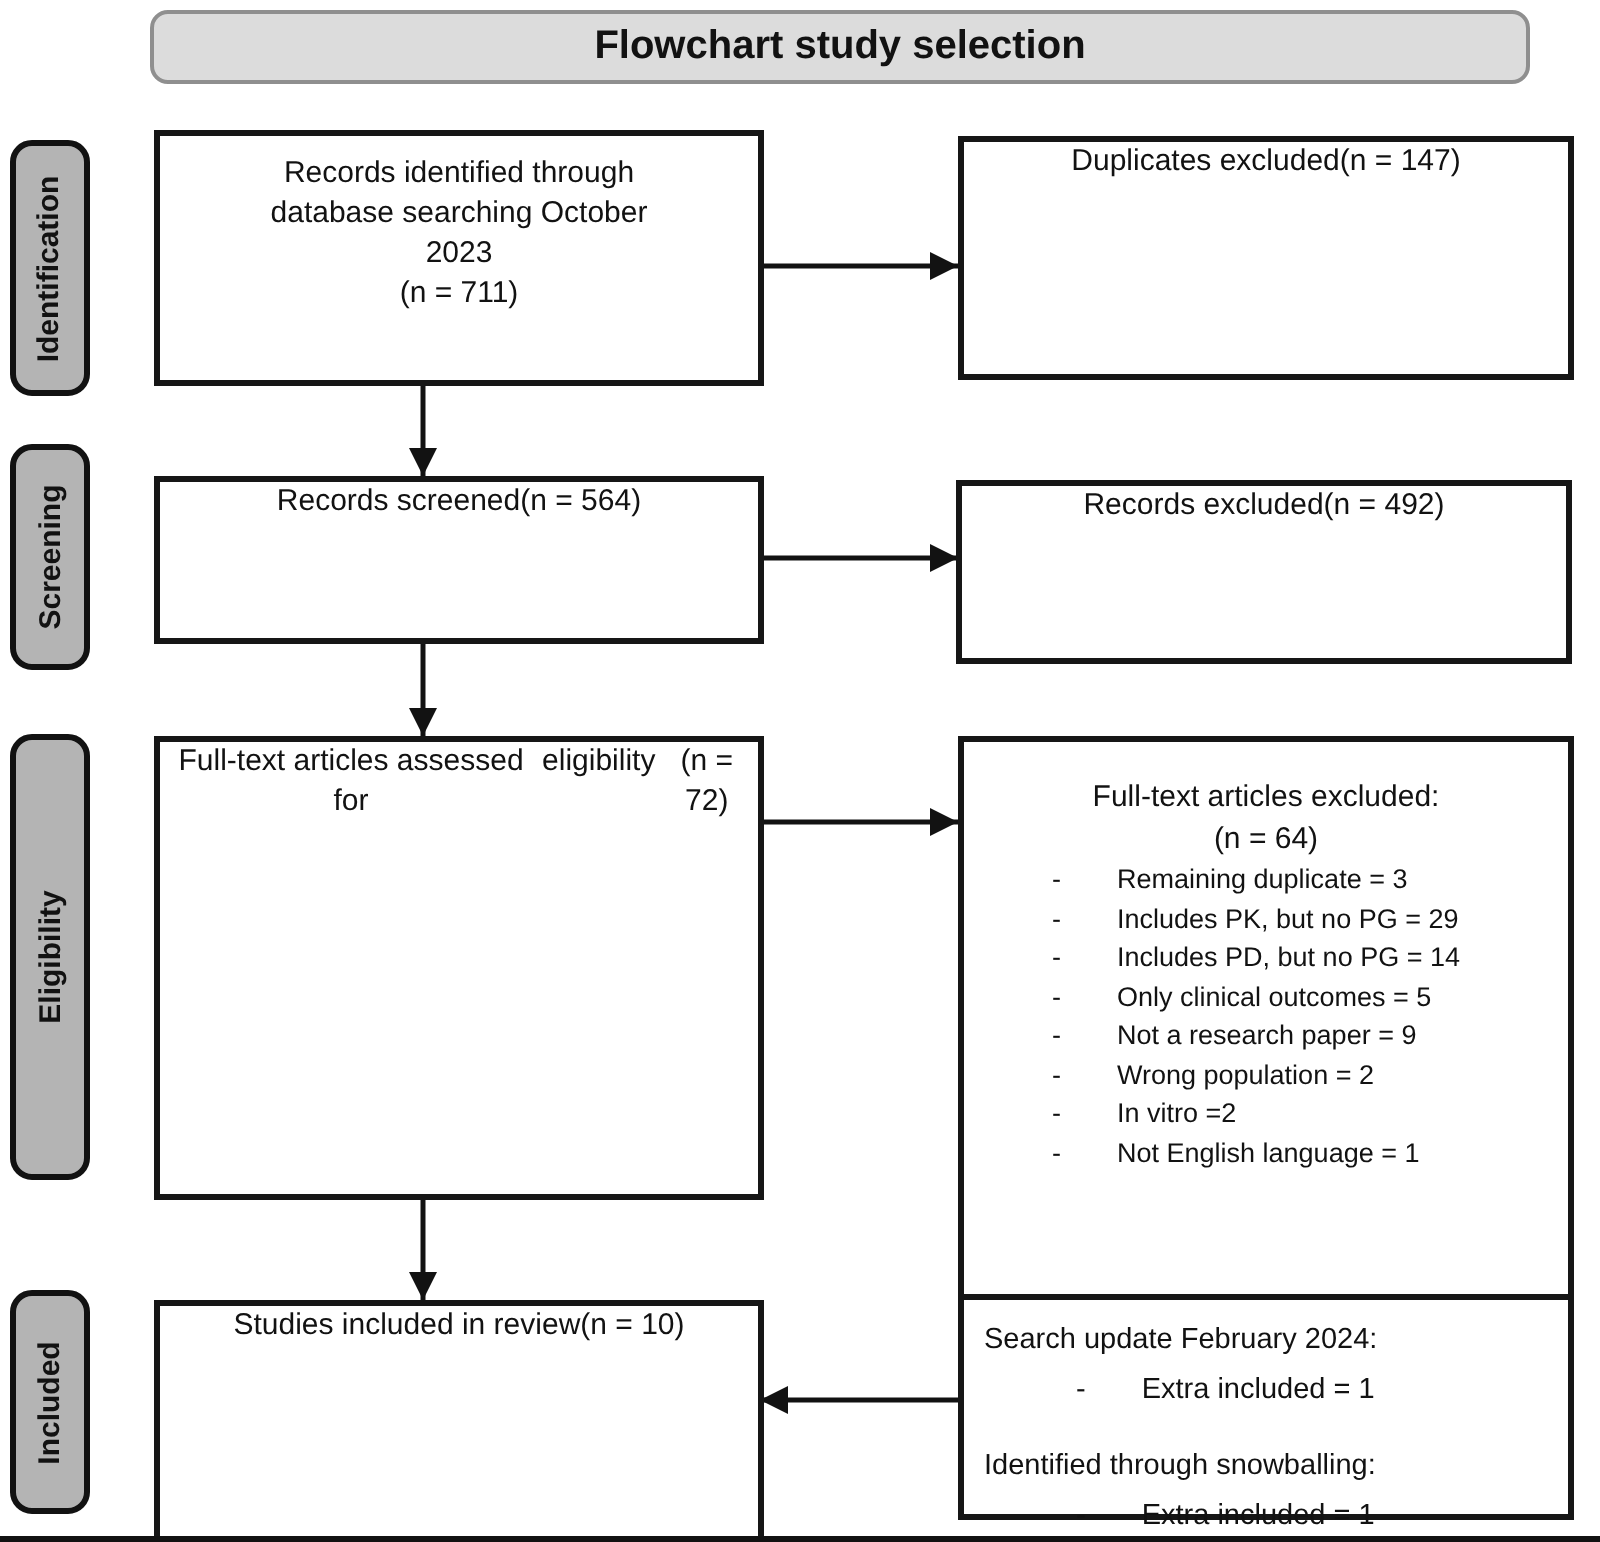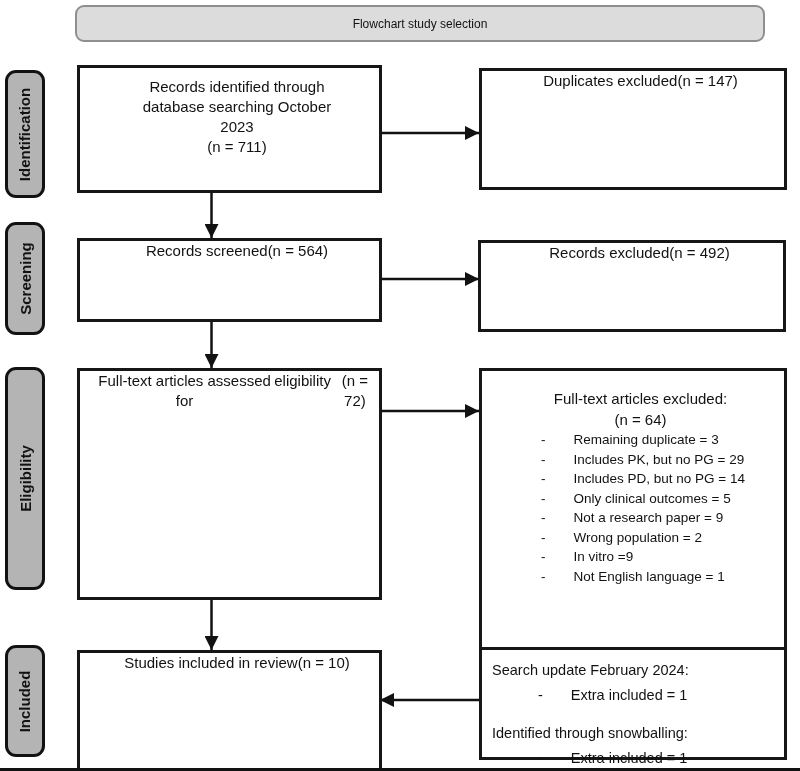--- a/index.html
+++ b/index.html
@@ -6,38 +6,38 @@
   .canvas {
     position:relative; width:800px; height:771px; background:#ffffff;
     font-family:"Liberation Sans", sans-serif; color:#121212; overflow:hidden;
   }
   .arrows { position:absolute; left:0; top:0; width:800px; height:771px; pointer-events:none; }
 
   .titlebar {
     position:absolute; left:75px; top:5px; width:690px; height:37px;
     background:#dcdcdc; border:2px solid #8f8f8f; border-radius:9px;
     box-sizing:border-box; display:flex; align-items:center; justify-content:center;
-    font-size:12px; font-weight:normal;
+    font-size:20px; font-weight:bold;
   }
 
   .stage {
     position:absolute; left:5px; width:40px;
     background:#b4b4b4; border:3px solid #121212; border-radius:11px;
     box-sizing:border-box; display:flex; align-items:center; justify-content:center;
   }
   .vtext { transform:rotate(-90deg); white-space:nowrap; font-weight:bold; font-size:15px; }
 
   .s-identification { top:70px;  height:128px; }
   .s-screening      { top:222px; height:113px; }
   .s-eligibility    { top:367px; height:223px; }
   .s-included       { top:645px; height:112px; }
 
   .fbox {
     position:absolute; background:#ffffff; border:3px solid #161616;
-    box-sizing:border-box; font-size:15px; line-height:20px; text-align:center;padding-left:15px;
+    box-sizing:border-box; font-size:15px; line-height:20px; text-align:center;
   }
   .vcenter { display:flex; flex-direction:row; justify-content:center; }
 
   .b-identified      { left:77px;  top:65px;  width:305px; height:128px; padding-top:9px; }
   .b-duplicates      { left:479px; top:68px;  width:308px; height:122px; }
   .b-screened        { left:77px;  top:238px; width:305px; height:84px; }
   .b-records-excl    { left:478px; top:240px; width:308px; height:92px; }
   .b-assessed        { left:77px;  top:368px; width:305px; height:232px; }
   .b-ft-excl         { left:479px; top:368px; width:308px; height:284px; padding-top:17px; line-height:21px; }
   .b-included-review { left:77px;  top:650px; width:305px; height:124px; }
@@ -143,21 +143,21 @@
     <div class="item">
       <span class="dash">-</span>
       <span class="txt">Not a research paper =  9</span>
     </div>
     <div class="item">
       <span class="dash">-</span>
       <span class="txt">Wrong population = 2</span>
     </div>
     <div class="item">
       <span class="dash">-</span>
-      <span class="txt">In vitro =9</span>
+      <span class="txt">In vitro =2</span>
     </div>
     <div class="item">
       <span class="dash">-</span>
       <span class="txt">Not English language = 1</span>
     </div>
   </div>
 
   <div class="fbox b-included-review vcenter">
     <div>Studies included in review</div>
     <div>(n = 10)</div>

